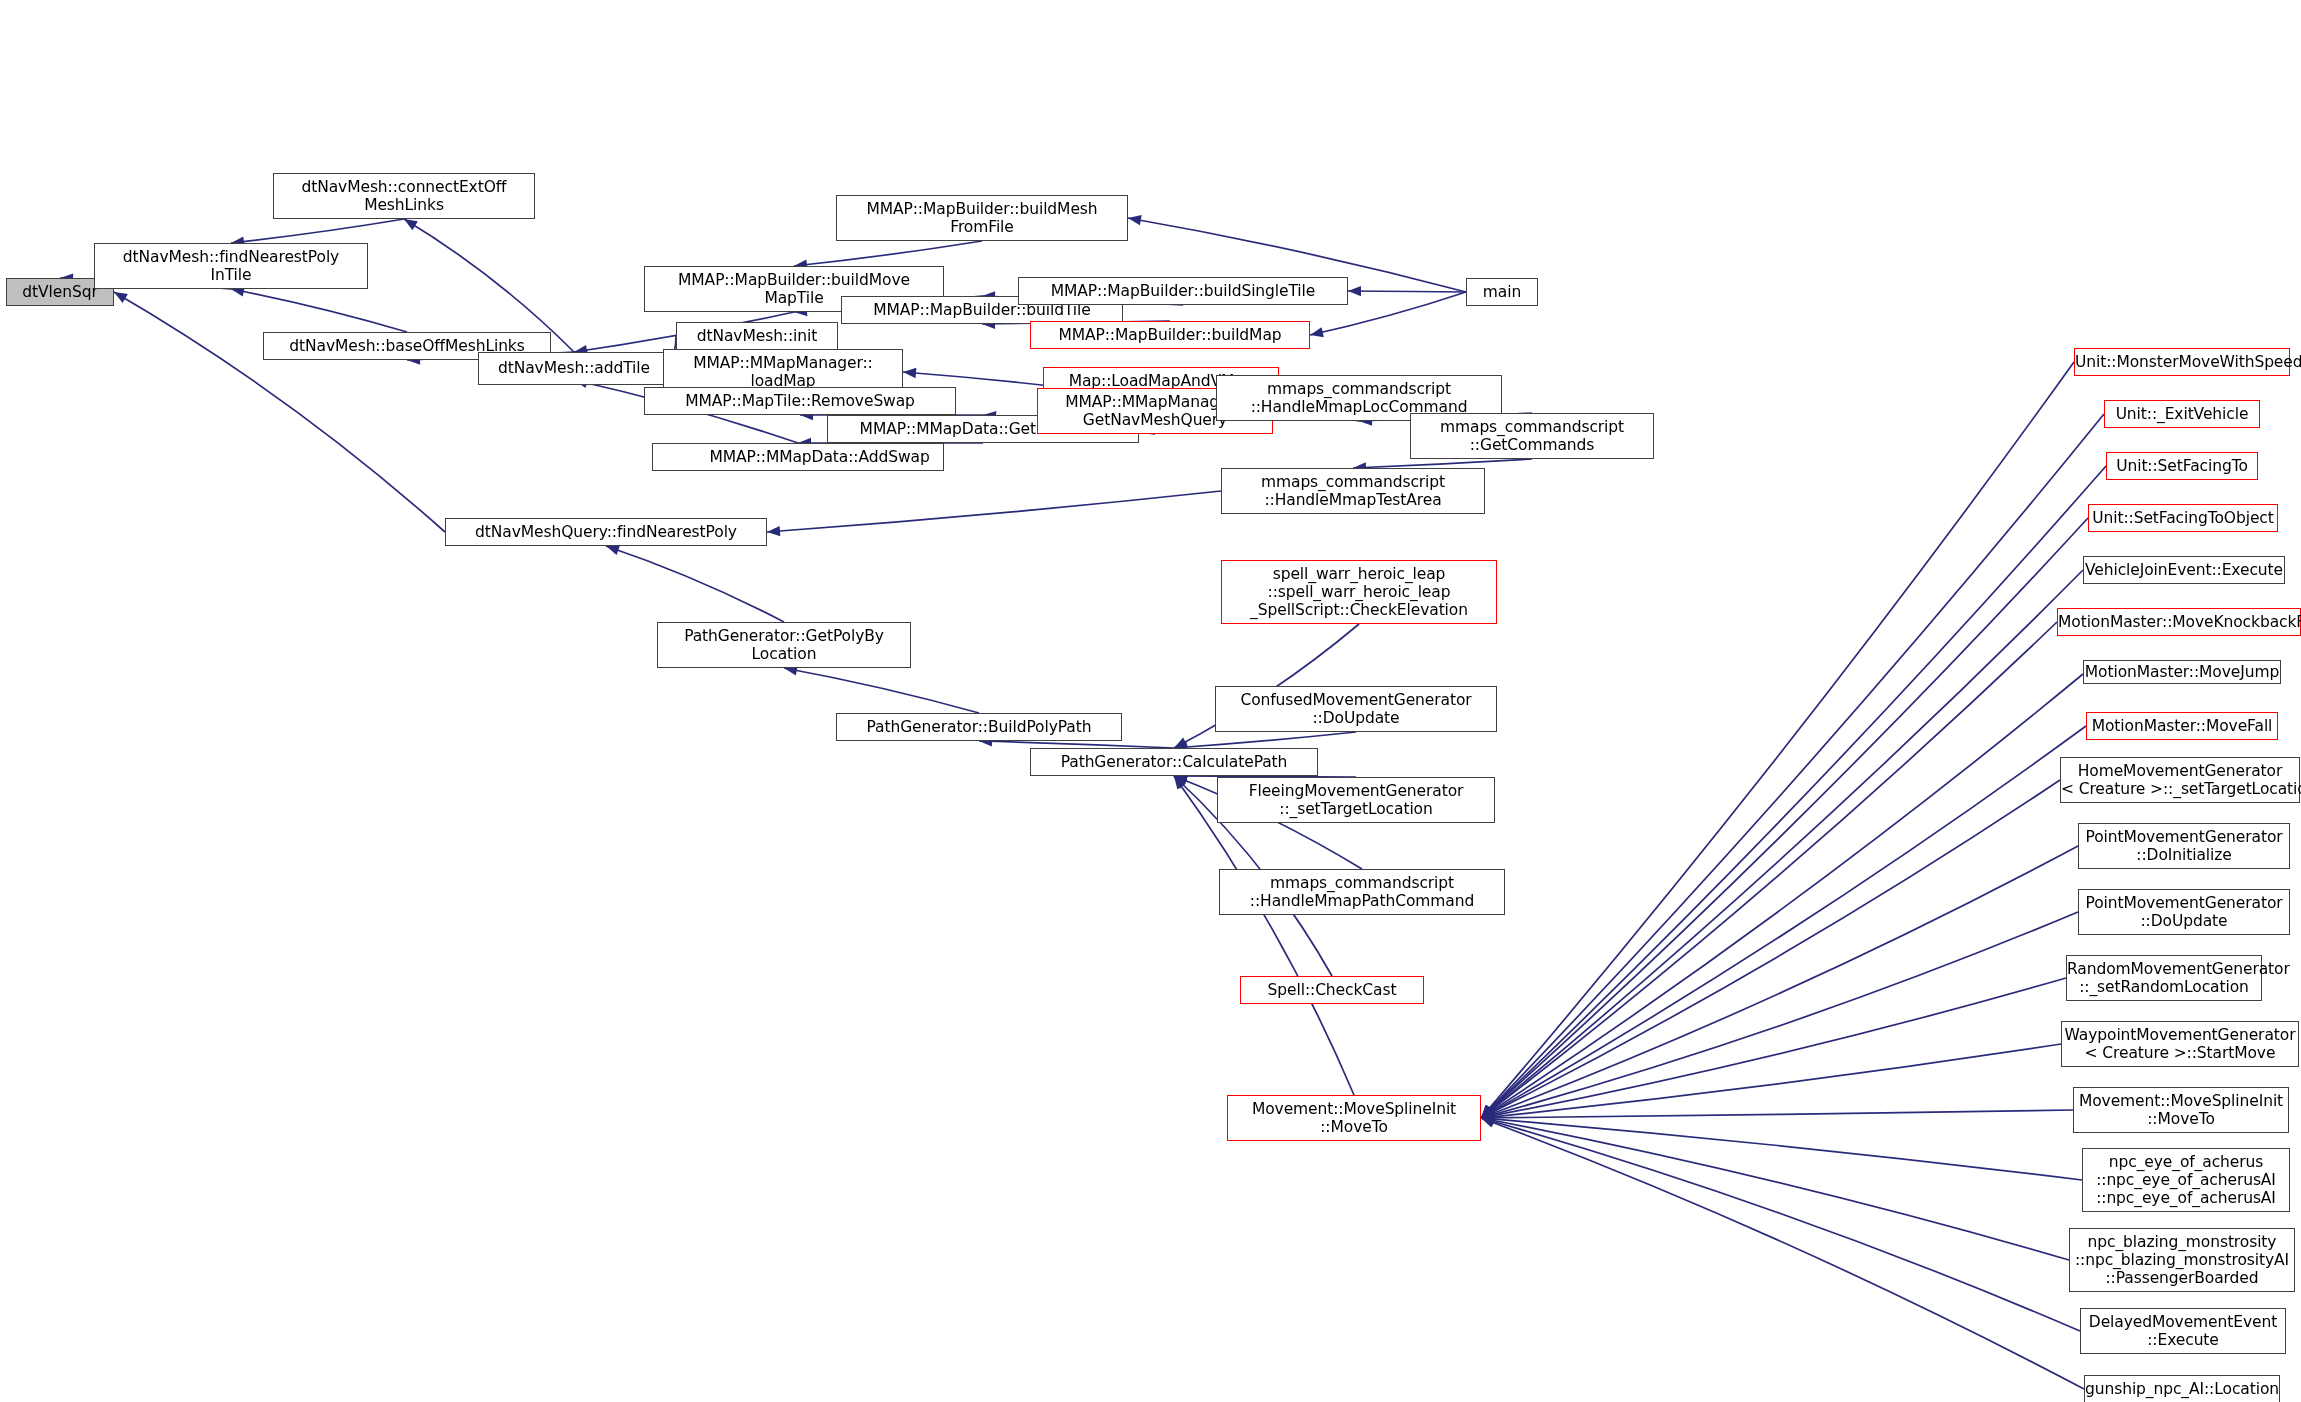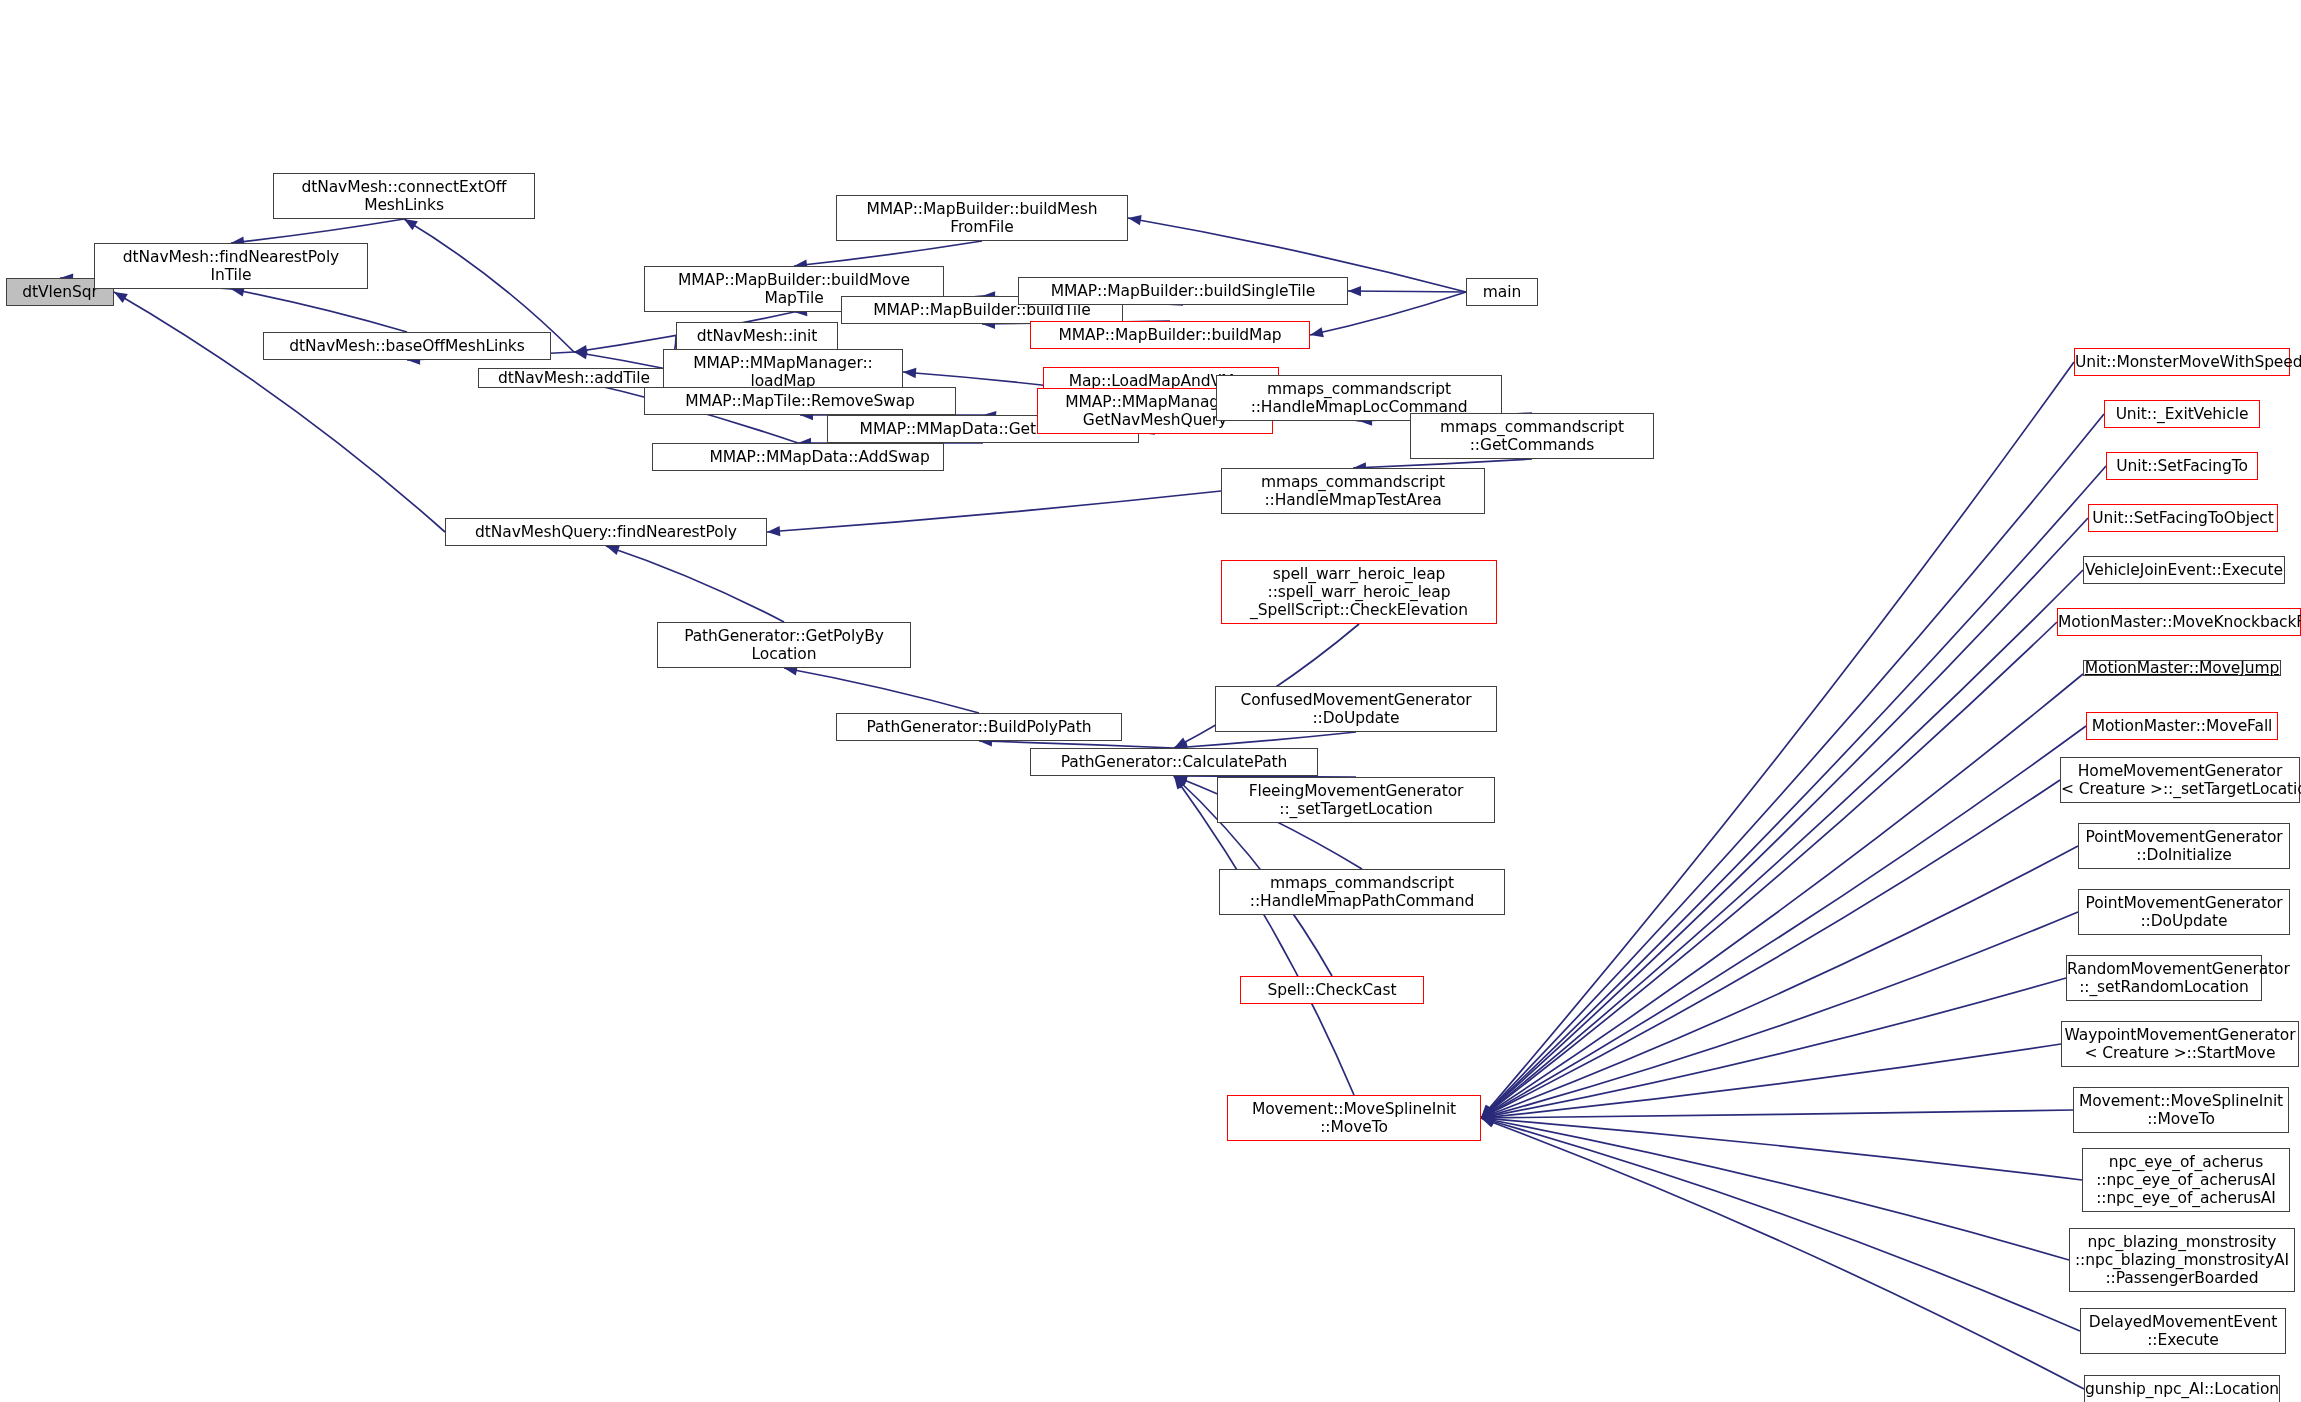--- a/index.html
+++ b/index.html
@@ -138,21 +138,21 @@
       <path d="M2084,1389 Q1790.9854342773206,1234.6191259438215 1481,1118" stroke="#2a2a7a" stroke-width="1.7" fill="none"></path>
       <polygon points="1481,1118 1491.336441491583,1127.4444680787792 1494.998435617201,1117.7105172352658" fill="#2a2a7a"></polygon>
     </svg>
   <div id="nodes">
       <div class="node cur" style="left: 6px; top: 278px; width: 108px; height: 28px;"><span>dtVlenSqr</span></div>
       <div class="node" style="left: 94px; top: 243px; width: 274px; height: 46px;"><span>dtNavMesh::findNearestPoly
 InTile</span></div>
       <div class="node" style="left: 273px; top: 173px; width: 262px; height: 46px;"><span>dtNavMesh::connectExtOff
 MeshLinks</span></div>
       <div class="node" style="left: 263px; top: 332px; width: 288px; height: 28px;"><span>dtNavMesh::baseOffMeshLinks</span></div>
-      <div class="node" style="left: 478px; top: 352px; width: 192px; height: 20px; margin-top: 16px;"><span>dtNavMesh::addTile</span></div>
+      <div class="node" style="left: 478px; top: 352px; width: 192px; height: 33px;"><span>dtNavMesh::addTile</span></div>
       <div class="node" style="left: 644px; top: 266px; width: 300px; height: 46px;"><span>MMAP::MapBuilder::buildMove
 MapTile</span></div>
       <div class="node" style="left: 836px; top: 195px; width: 292px; height: 46px;"><span>MMAP::MapBuilder::buildMesh
 FromFile</span></div>
       <div class="node" style="left: 841px; top: 296px; width: 282px; height: 28px;"><span>MMAP::MapBuilder::buildTile</span></div>
       <div class="node" style="left: 1018px; top: 277px; width: 330px; height: 28px;"><span>MMAP::MapBuilder::buildSingleTile</span></div>
       <div class="node red" style="left: 1030px; top: 321px; width: 280px; height: 28px;"><span>MMAP::MapBuilder::buildMap</span></div>
       <div class="node" style="left: 1466px; top: 278px; width: 72px; height: 28px;"><span>main</span></div>
       <div class="node" style="left: 676px; top: 322px; width: 162px; height: 28px;"><span>dtNavMesh::init</span></div>
       <div class="node" style="left: 663px; top: 349px; width: 240px; height: 46px;"><span>MMAP::MMapManager::
@@ -186,21 +186,21 @@
 ::HandleMmapPathCommand</span></div>
       <div class="node red" style="left: 1240px; top: 976px; width: 184px; height: 28px;"><span>Spell::CheckCast</span></div>
       <div class="node red" style="left: 1227px; top: 1095px; width: 254px; height: 46px;"><span>Movement::MoveSplineInit
 ::MoveTo</span></div>
       <div class="node red" style="left: 2074px; top: 348px; width: 216px; height: 28px;"><span>Unit::MonsterMoveWithSpeed</span></div>
       <div class="node red" style="left: 2104px; top: 400px; width: 156px; height: 28px;"><span>Unit::_ExitVehicle</span></div>
       <div class="node red" style="left: 2106px; top: 452px; width: 152px; height: 28px;"><span>Unit::SetFacingTo</span></div>
       <div class="node red" style="left: 2088px; top: 504px; width: 190px; height: 28px;"><span>Unit::SetFacingToObject</span></div>
       <div class="node" style="left: 2083px; top: 556px; width: 202px; height: 28px;"><span>VehicleJoinEvent::Execute</span></div>
       <div class="node red" style="left: 2057px; top: 608px; width: 244px; height: 28px;"><span>MotionMaster::MoveKnockbackFrom</span></div>
-      <div class="node" style="left: 2083px; top: 660px; width: 198px; height: 16px; text-decoration: underline;"><span>MotionMaster::MoveJump</span></div>
+      <div class="node" style="left: 2083px; top: 660px; width: 198px; height: 24px;"><span>MotionMaster::MoveJump</span></div>
       <div class="node red" style="left: 2086px; top: 712px; width: 192px; height: 28px;"><span>MotionMaster::MoveFall</span></div>
       <div class="node" style="left: 2060px; top: 757px; width: 240px; height: 46px;"><span>HomeMovementGenerator
 &lt; Creature &gt;::_setTargetLocation</span></div>
       <div class="node" style="left: 2078px; top: 823px; width: 212px; height: 46px;"><span>PointMovementGenerator
 ::DoInitialize</span></div>
       <div class="node" style="left: 2078px; top: 889px; width: 212px; height: 46px;"><span>PointMovementGenerator
 ::DoUpdate</span></div>
       <div class="node" style="left: 2066px; top: 955px; width: 196px; height: 46px;"><span>RandomMovementGenerator
 ::_setRandomLocation</span></div>
       <div class="node" style="left: 2061px; top: 1021px; width: 238px; height: 46px;"><span>WaypointMovementGenerator

